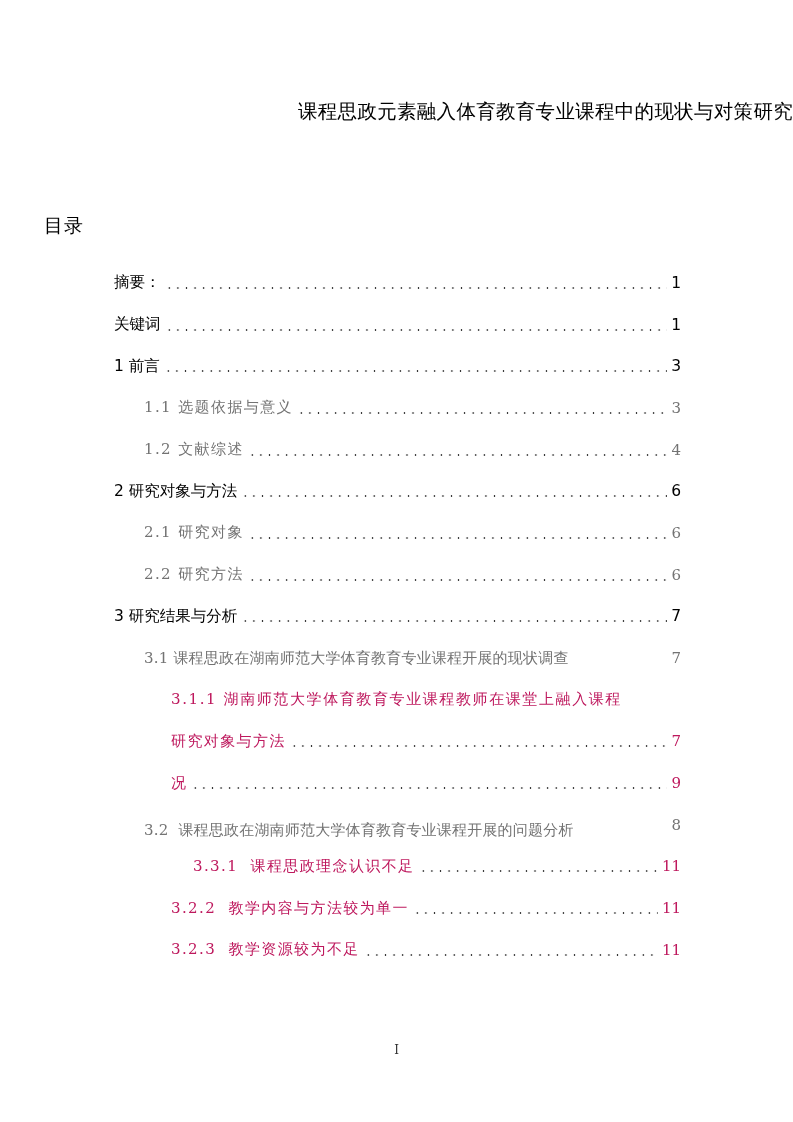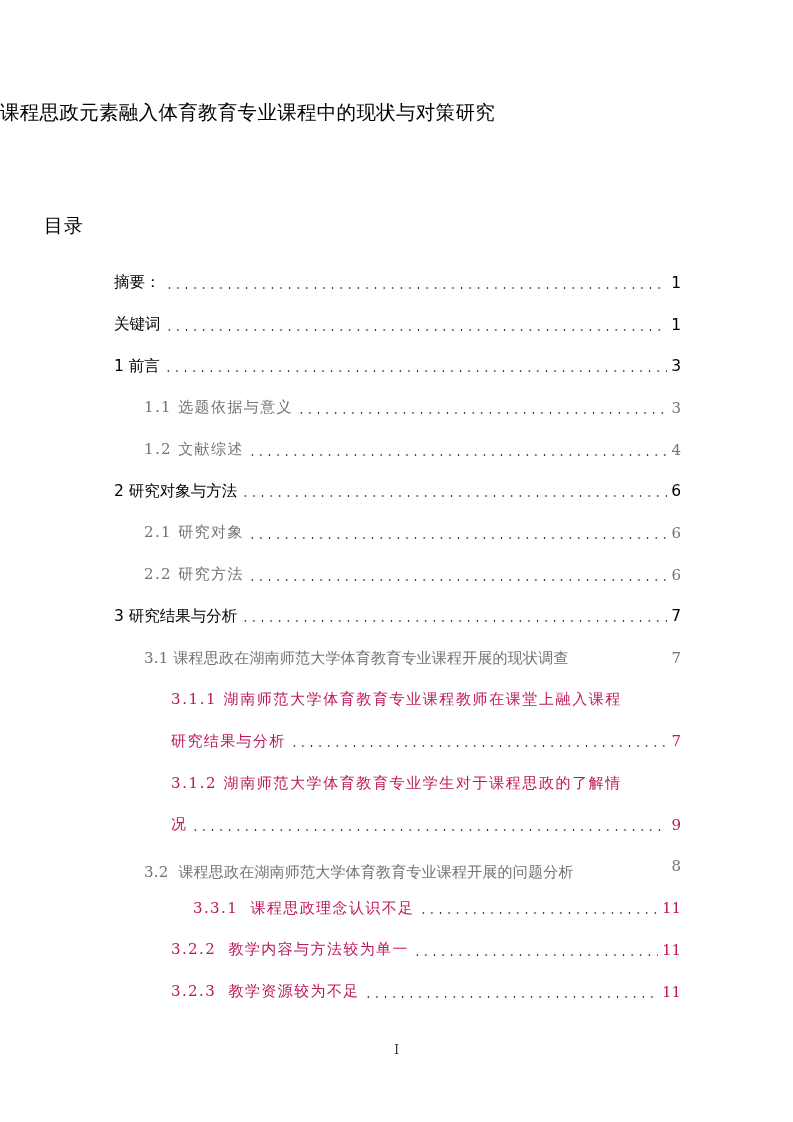--- a/index.html
+++ b/index.html
@@ -13,22 +13,22 @@
       position: relative;
       overflow: hidden;
       color: #000000;
       font-family: "DejaVu Sans", sans-serif;
     }
     .doc-title {
       position: absolute;
       left: 0;
       top: 98px;
       width: 793px;
-      text-align: left;
-      font-family: Liberation Serif, serif;
+      text-align: right;
+      font-family: Liberation Mono, monospace;
       font-size: 19.5px;
       line-height: 30px;
       letter-spacing: 0.3px;
     }
     .toc-heading {
       position: absolute;
       left: 0;
       top: 210px;
       width: 793px;
       font-family: "DejaVu Sans", sans-serif;
@@ -182,28 +182,25 @@
   <div class="toc-row level-2 tight" style="letter-spacing:0.2px;">
     <span class="toc-label" style="flex:1 1 auto;">3.1 课程思政在湖南师范大学体育教育专业课程开展的现状调查</span>
 
     <span class="toc-page">7</span>
   </div>
 
   <div class="toc-row level-3 no-leader" style="letter-spacing:1.6px;">
     <span class="toc-label">3.1.1 湖南师范大学体育教育专业课程教师在课堂上融入课程</span>
   </div>
   <div class="toc-row level-3">
-    <span class="toc-label">研究结果与分析</span>
+    <span class="toc-label">研究对象与方法</span>
     <span class="toc-leader"></span>
     <span class="toc-page">7</span>
   </div>
 
-  <div class="toc-row level-3 no-leader" style="letter-spacing:1.6px;">
-    <span class="toc-label">3.1.2 湖南师范大学体育教育专业学生对于课程思政的了解情</span>
-  </div>
   <div class="toc-row level-3">
     <span class="toc-label">况</span>
     <span class="toc-leader"></span>
     <span class="toc-page">9</span>
   </div>
 
   <div class="toc-row level-2 tight" style="letter-spacing:0.2px;">
     <span class="toc-label" style="flex:1 1 auto; white-space:pre;margin-top:12px;">3.2  课程思政在湖南师范大学体育教育专业课程开展的问题分析</span>
 
     <span class="toc-page">8</span>

